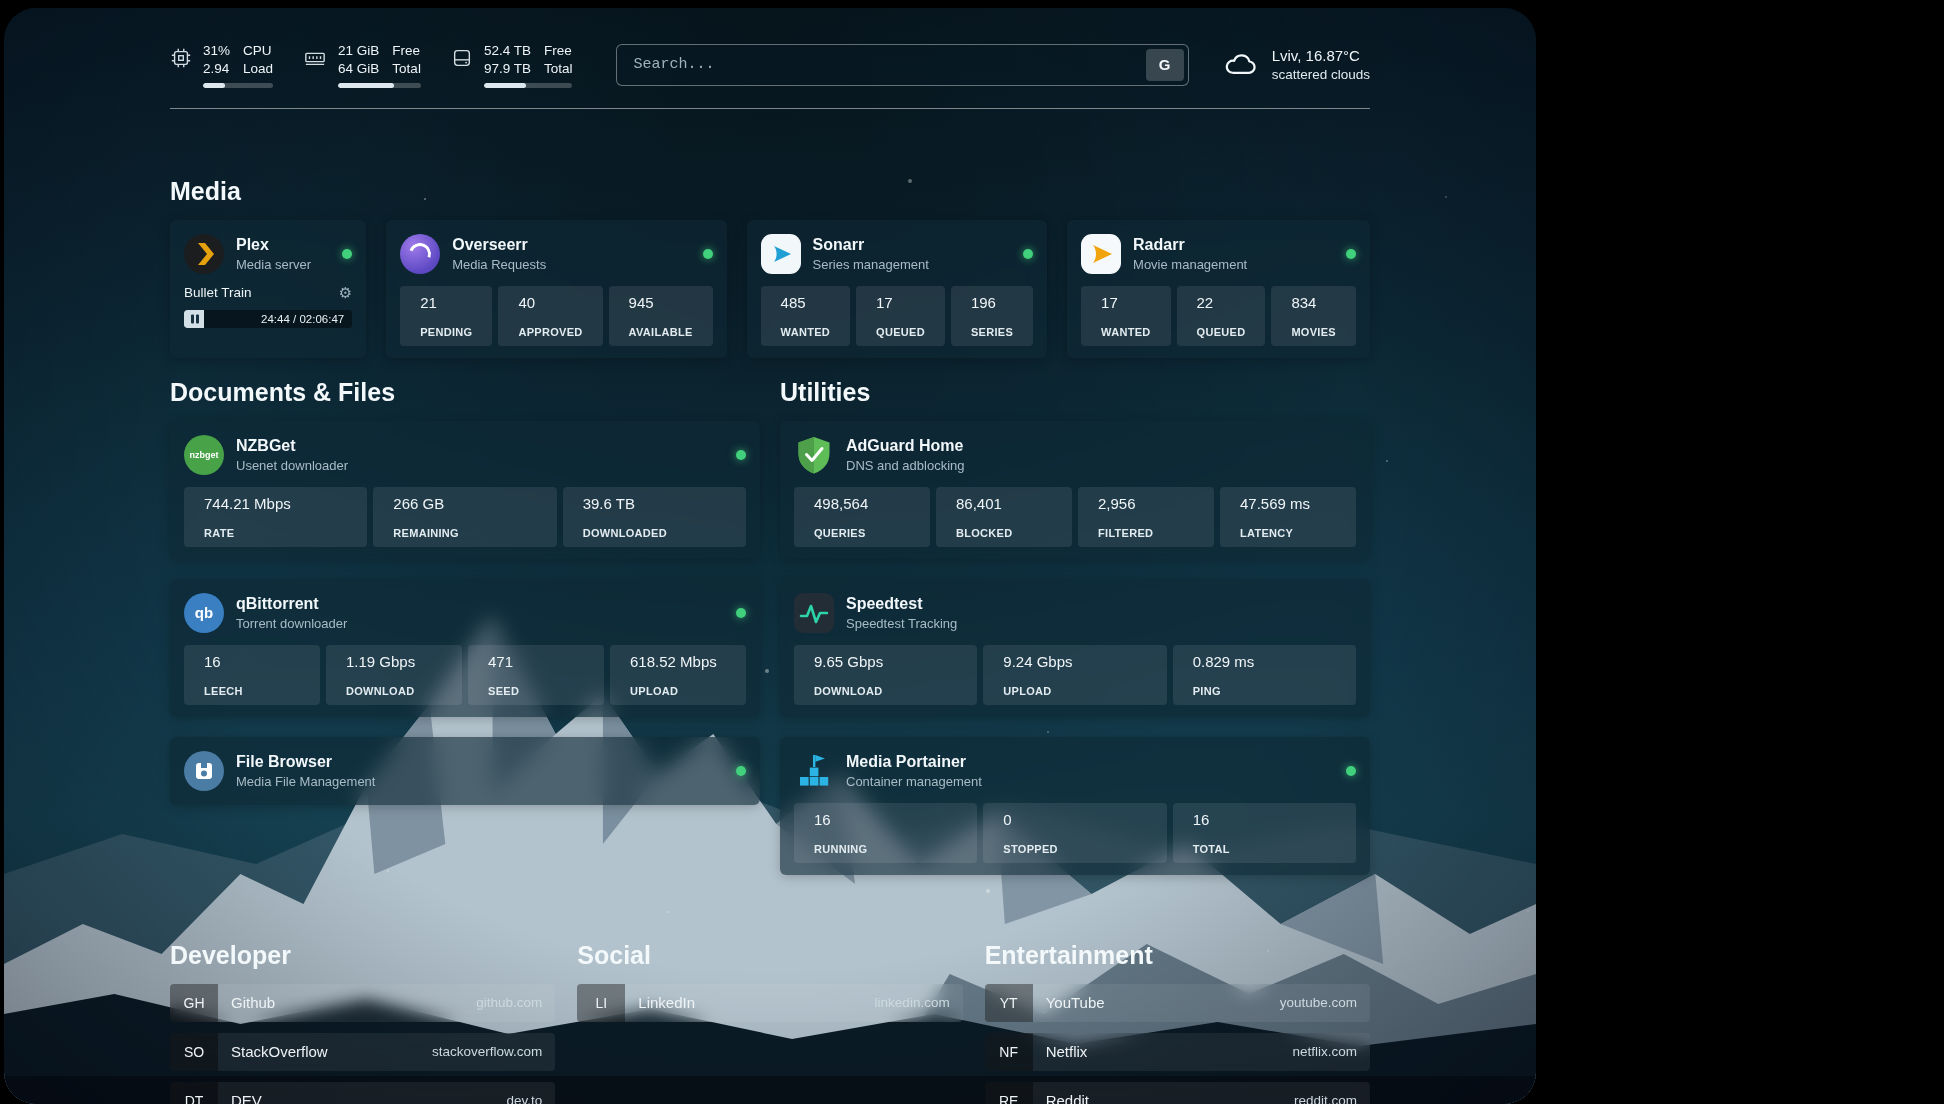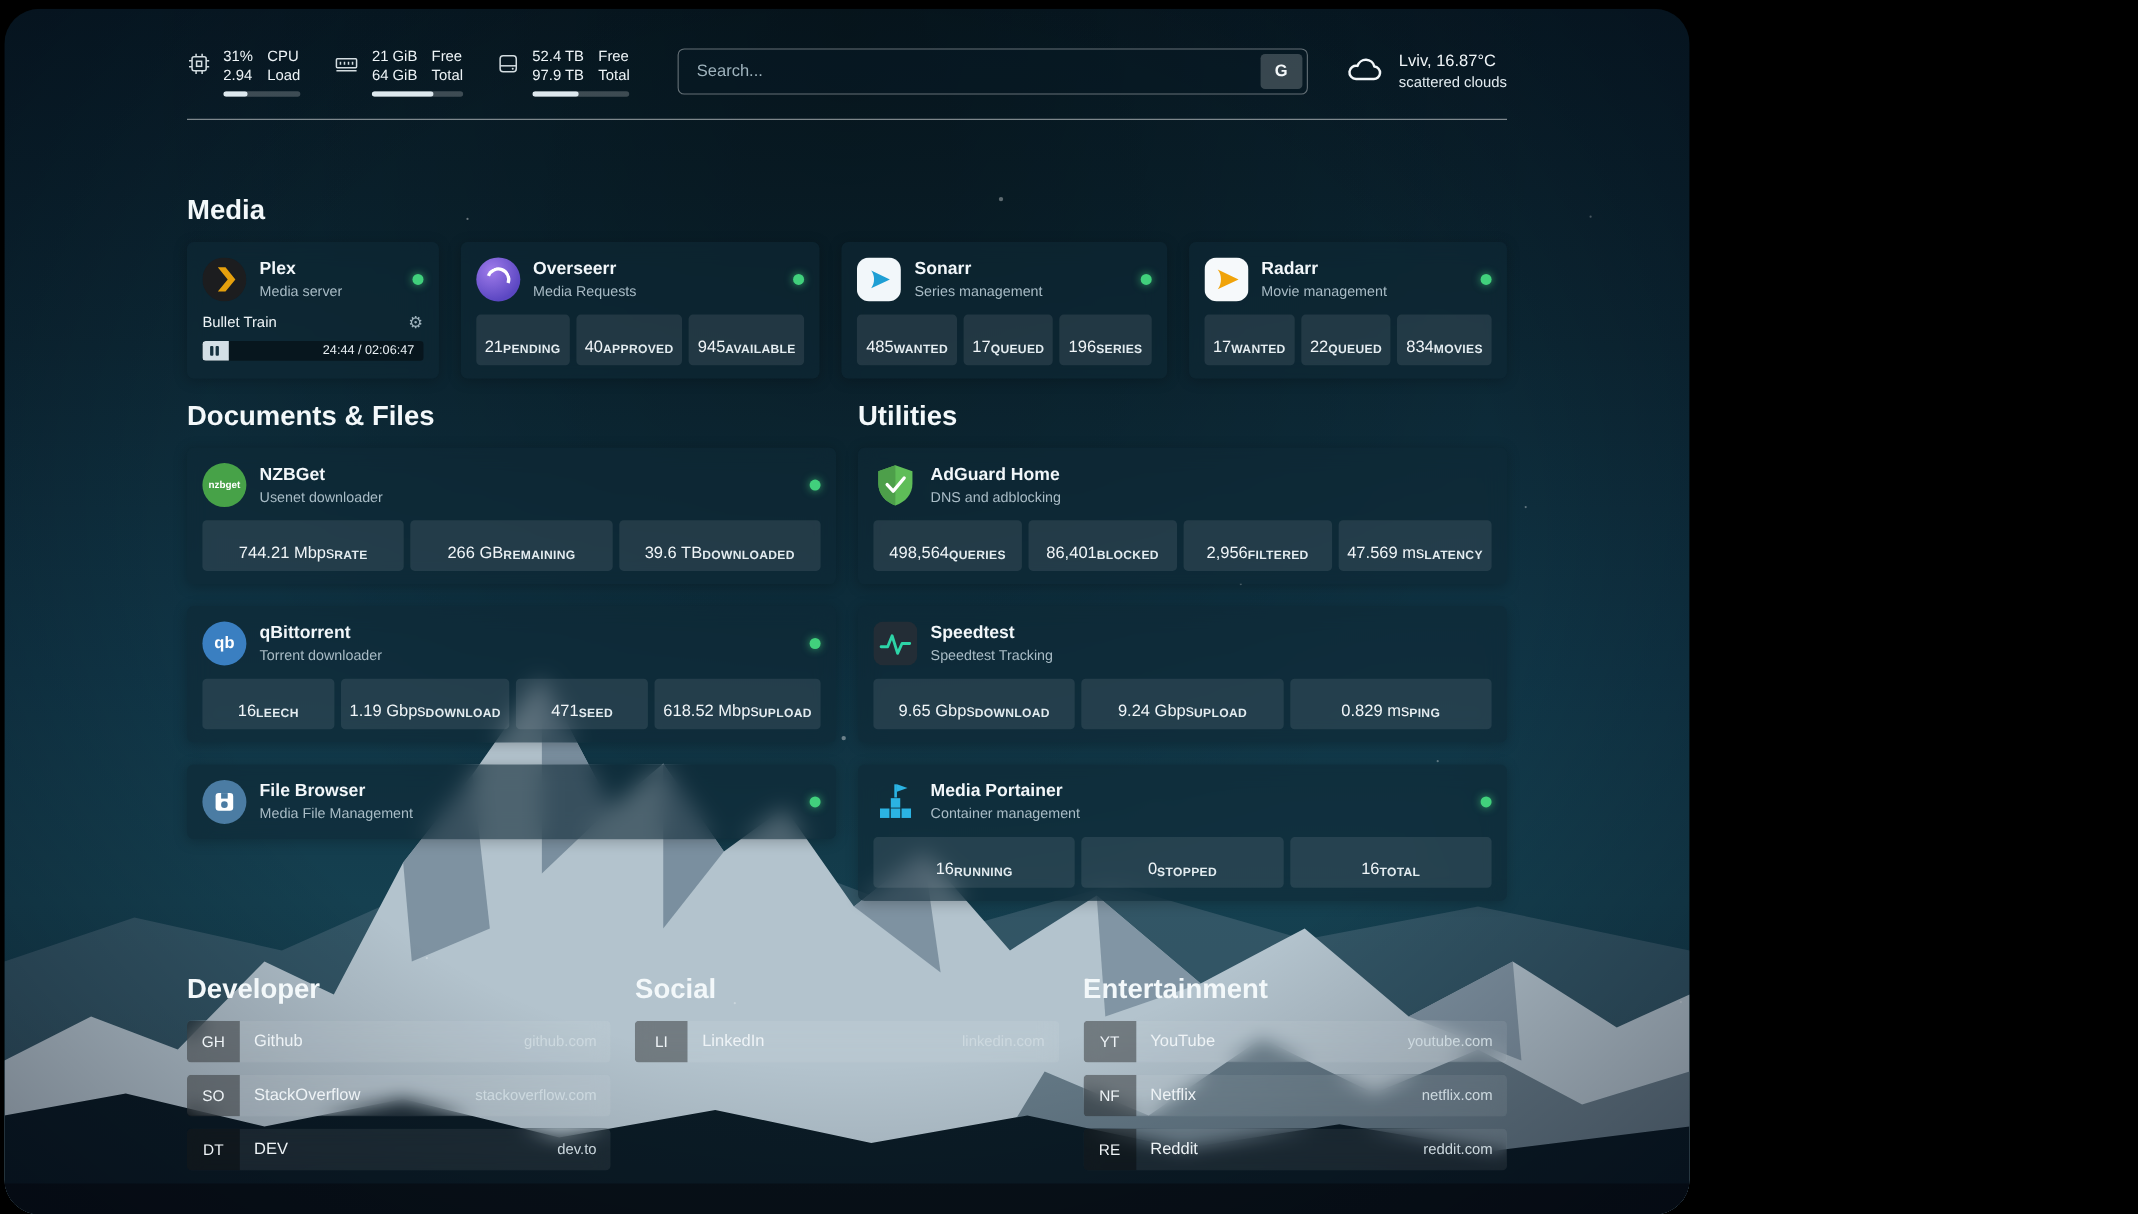--- a/index.html
+++ b/index.html
@@ -45,21 +45,21 @@
   .stat-group { display:flex; align-items:flex-start; gap:11px; margin-right:30px; }
   .hdr-icon { margin-top:5px; opacity:.95; }
   .stat-cols { display:flex; gap:13px; font-size:13.5px; color:#eef4f7; line-height:1.32; }
   .bar { margin-top:5px; height:5px; border-radius:3px; background:rgba(255,255,255,.22); overflow:hidden; }
   .bar i { display:block; height:100%; background:#dde8ee; border-radius:3px; }
   .search-wrap { flex:1; position:relative; display:flex; align-items:center; margin:0 34px 0 14px; }
   .search-input {
     width:100%; height:42px; background:rgba(8,26,36,.55);
     border:1px solid rgba(255,255,255,.38); border-radius:6px;
     color:#ecf2f5; font-size:15px; padding:0 56px 0 16px; outline:none;
-    font-family:Liberation Sans, sans-serif;
+    font-family:Liberation Mono, monospace;
   }
   .search-input::placeholder { color:#9fb3bd; }
   .g-btn { position:absolute; right:5px; width:38px; height:32px; border:none; border-radius:4px;
     background:rgba(255,255,255,.20); color:#f4f8fa; font-size:15px; font-weight:700; cursor:pointer;
     font-family:"Liberation Sans",sans-serif; }
   .weather { display:flex; align-items:center; gap:13px; }
   .weather-txt .loc { font-size:15px; color:#f0f5f8; }
   .weather-txt .cond { font-size:13.5px; color:#e2ebf0; margin-top:3px;text-align:right; }
   .divider { margin-top:20px; border-top:1px solid rgba(255,255,255,.48); }
 
@@ -80,22 +80,22 @@
     border-radius:6px; padding:12px 14px; box-shadow:0 2px 12px rgba(0,0,0,.22);
     display:flex; flex-direction:column; cursor:pointer;
   }
   .card-head { display:flex; align-items:center; gap:12px; min-height:44px; }
   .svc-icon { width:40px; height:40px; flex:0 0 40px; display:flex; align-items:center; justify-content:center; position:relative; }
   .svc-name { font-size:16px; font-weight:700; color:#f2f7fa; line-height:1.2; }
   .svc-sub { font-size:13px; color:#a9bcc6; margin-top:3px; }
   .dot { width:10px; height:10px; border-radius:50%; background:#41d07c; margin-left:auto;
     box-shadow:0 0 8px rgba(65,208,124,.75); flex:0 0 10px; }
   .tiles { display:flex; gap:6px; margin-top:auto; padding-top:10px; }
-  .tile { flex:1; background:rgba(255,255,255,.09); border-radius:4px; padding:8px 8px;
-    display:flex; flex-direction:row; align-items:flex-end; justify-content:center; min-height:46px; }
+  .tile { flex:1; background:rgba(255,255,255,.09); border-radius:4px; padding:8px 20px;
+    display:flex; flex-direction:column; align-items:flex-start; justify-content:center; min-height:46px; }
   .tile-val { font-size:15px; color:#f0f5f8; white-space:nowrap; }
   .tile-lab { font-size:11px; font-weight:700; letter-spacing:.3px; color:#e3ecf0; margin-top:15px; white-space:nowrap; }
 
   
   .plex-row { display:flex; align-items:center; margin-top:8px; }
   .plex-title { font-size:13.5px; color:#eef4f7; }
   .gear { margin-left:auto; color:#9fb3bd; font-size:15px; cursor:pointer;
     font-family:"DejaVu Sans",sans-serif; }
   .plex-bar { position:relative; height:18px; margin-top:8px; border-radius:3px;
     background:rgba(0,0,0,.42); overflow:hidden; }

